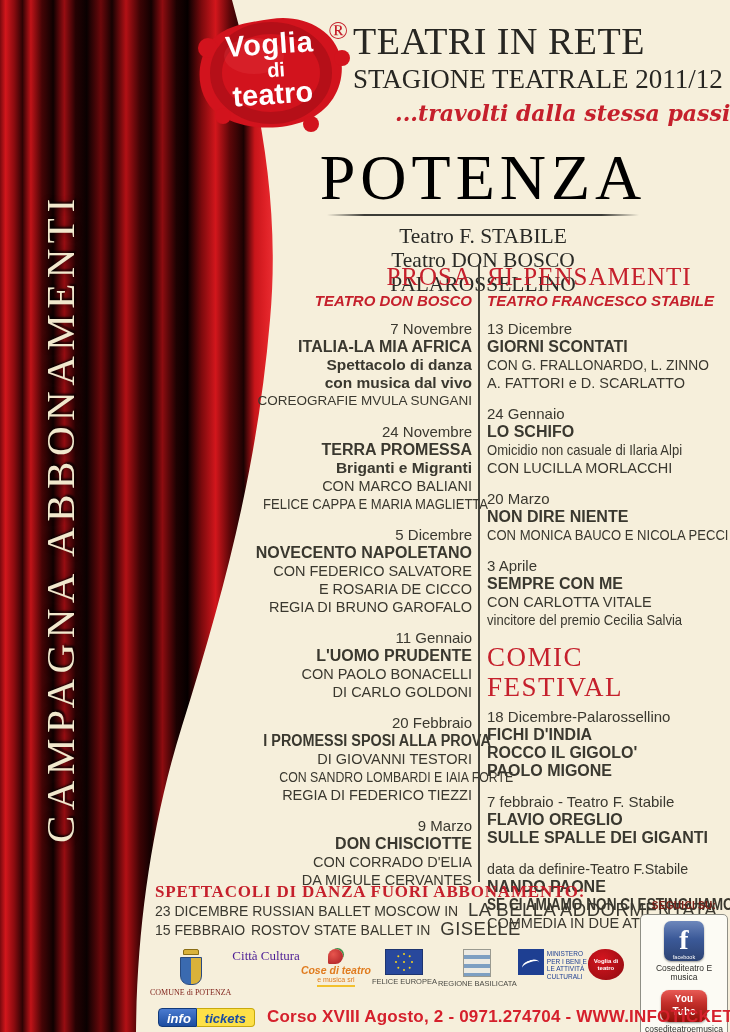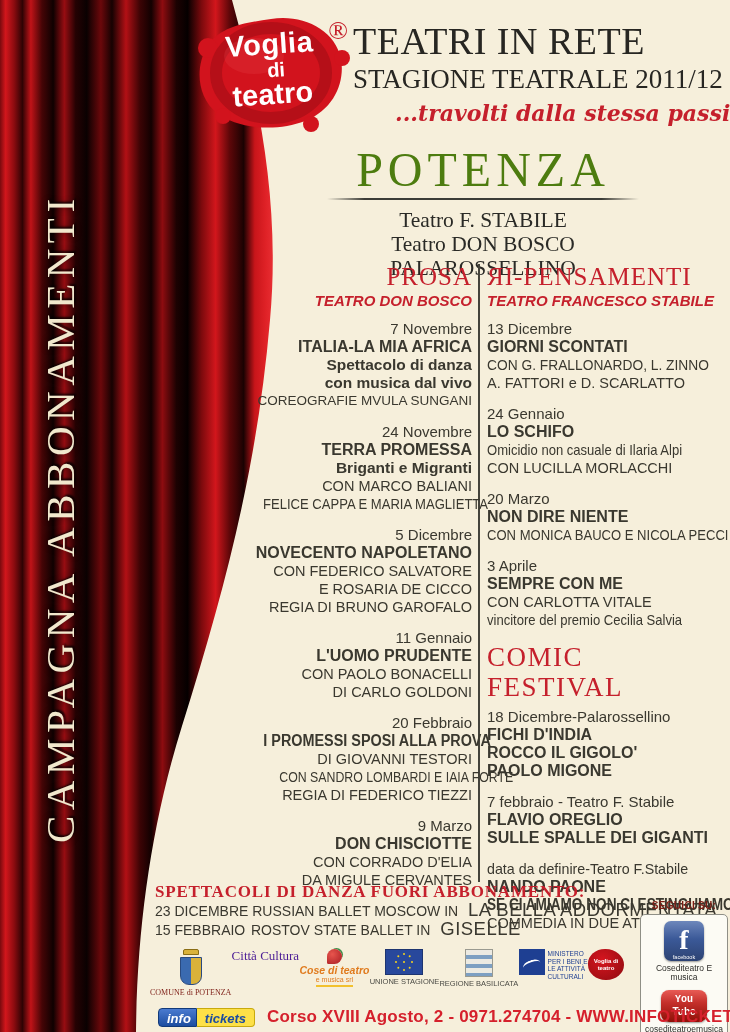--- a/index.html
+++ b/index.html
@@ -25,22 +25,22 @@
   
   .masthead{position:absolute;left:353px;top:22px;width:374px;}
   .m-title{font-family:"Liberation Serif",serif;font-size:38px;line-height:1.02;
            color:#272622;white-space:nowrap;letter-spacing:.5px;}
   .m-sub{font-family:"Liberation Serif",serif;font-size:27px;margin-top:3px;
          color:#272622;white-space:nowrap;}
   .m-tag{font-family:"DejaVu Serif",serif;font-style:italic;font-weight:bold;
          color:#c5202c;font-size:22px;margin-top:5px;white-space:nowrap;margin-left:42px;}
   
   .cityblock{position:absolute;left:240px;top:146px;width:486px;text-align:center;}
-  .city{font-family:"Liberation Serif",serif;font-size:48px;letter-spacing:5px;
-        color:#4d7c0f;line-height:1;}
+  .city{font-family:"Liberation Serif",serif;font-size:64px;letter-spacing:5px;
+        color:#000000;line-height:1;}
   .cityrule{height:2px;width:312px;margin:4px auto 8px;
             background:linear-gradient(90deg,rgba(60,60,55,0),#3c3c37 12%,#3c3c37 88%,rgba(60,60,55,0));}
   .venue{font-family:"Liberation Serif",serif;font-size:21.5px;line-height:1.12;color:#2a2a26;}
   
   .divider{position:absolute;left:478px;top:264px;width:2px;height:618px;background:#44433b;}
   .col-left{position:absolute;left:238px;top:264px;width:234px;text-align:right;}
   .col-right{position:absolute;left:487px;top:264px;width:240px;text-align:left;}
   .colhead{font-family:"Liberation Serif",serif;color:#c5202c;font-size:25px;
            letter-spacing:1px;line-height:26px;}
   .colvenue{color:#c5202c;font-style:italic;font-weight:bold;font-size:15px;
@@ -334,21 +334,21 @@
     </div>
     <div class="partner">
       <div class="mask"></div>
       <div class="cose1">Cose di teatro</div>
       <div class="cose2">e musica srl</div>
     </div>
     <div class="partner">
       <div class="euflag">
           <div class="eu-stars"></div>
         </div>
-      <div>UNIONE STAGIONE</div>
+      <div>FELICE EUROPEA</div>
     </div>
     <div class="partner">
       <div class="reg-logo"></div>
       <div>REGIONE BASILICATA</div>
     </div>
     <div class="partner ministero">
       <div class="min-icon">
           <div class="min-swoosh"></div>
         </div>
       <div class="min-lines">

